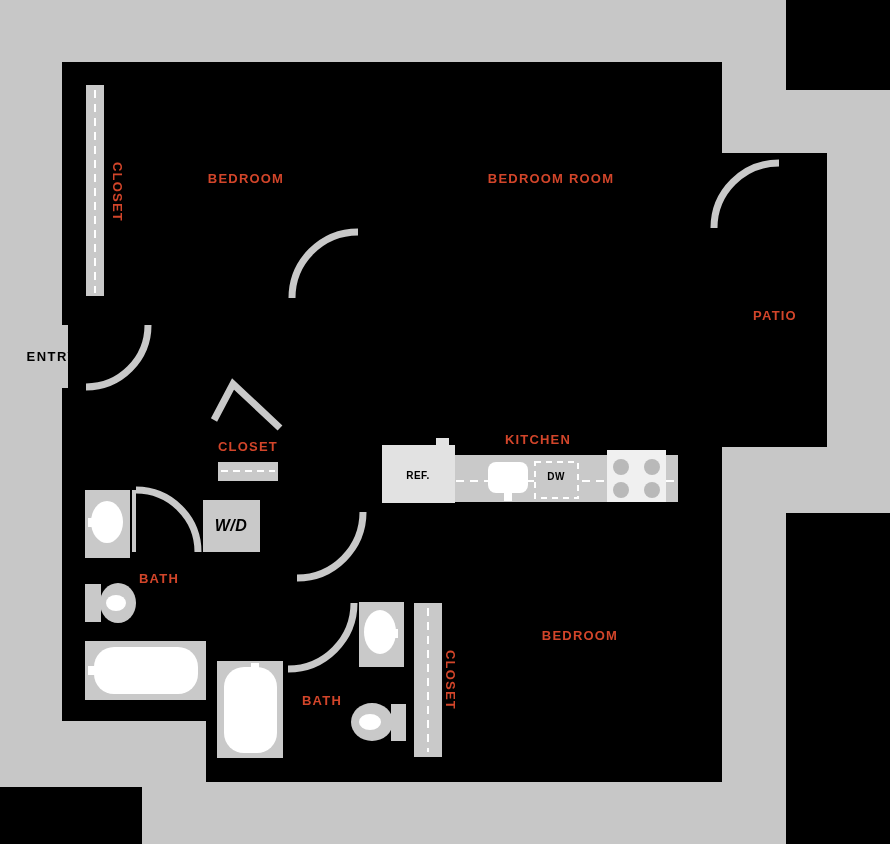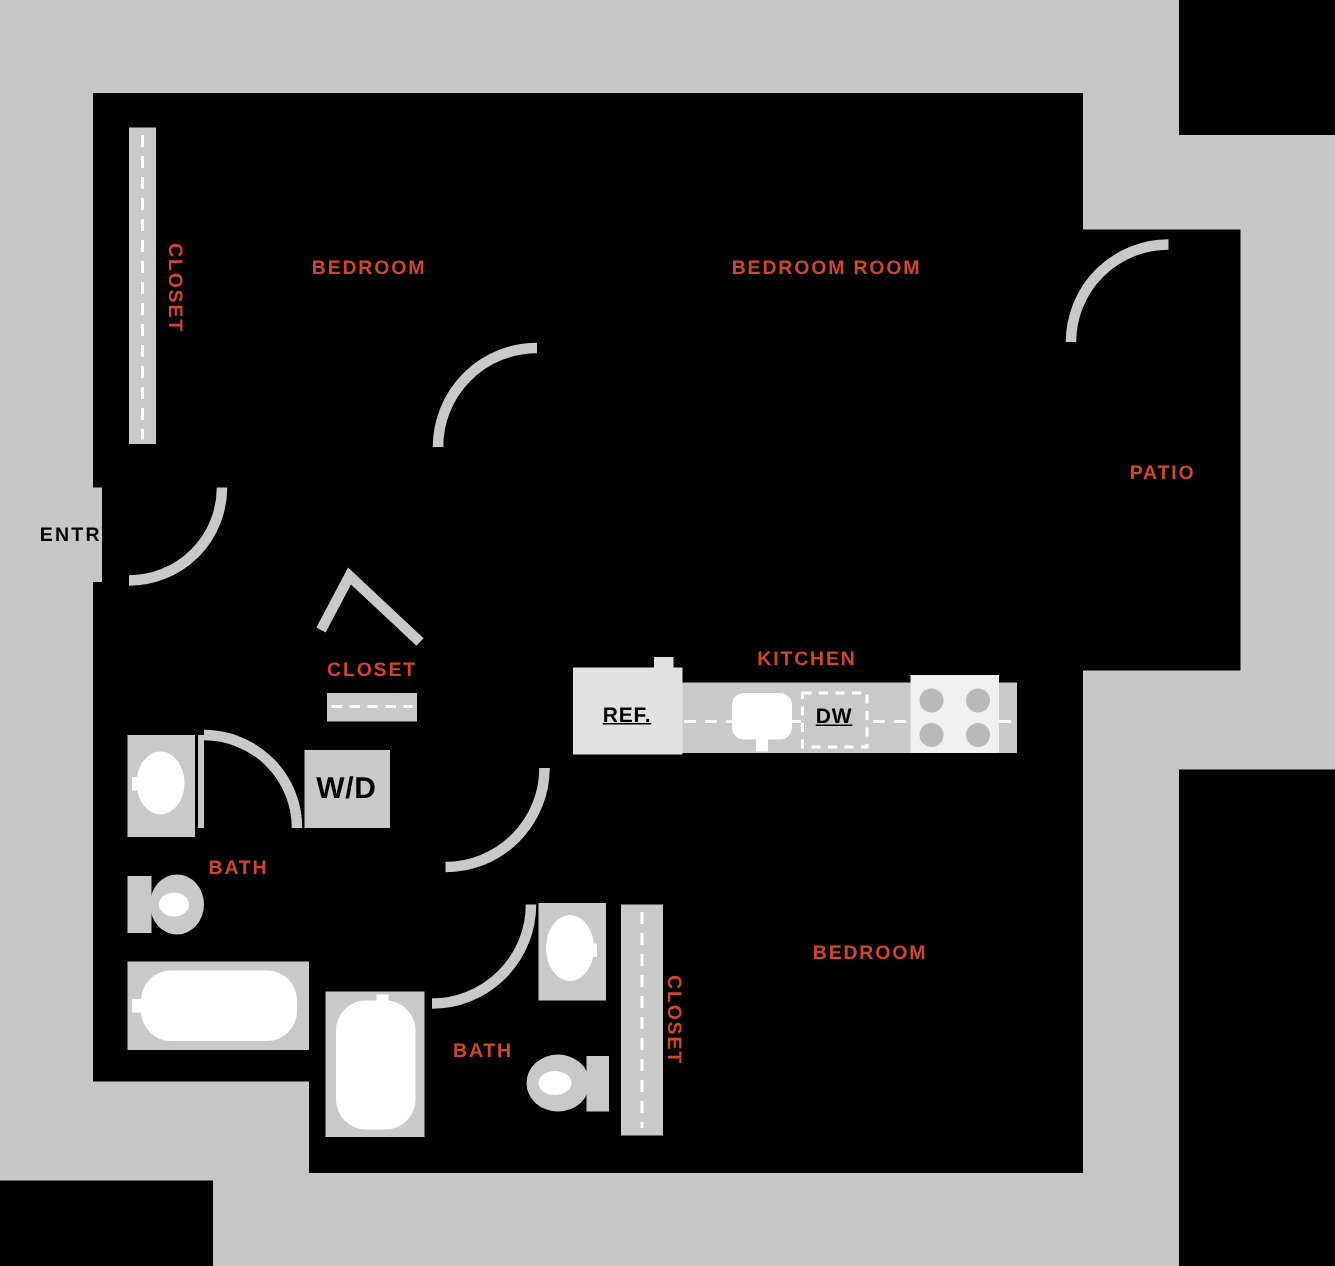--- a/index.html
+++ b/index.html
@@ -17,22 +17,22 @@
     font-weight:bold;
     font-size:13px;
     letter-spacing:1.2px;
     color:#d2452a;
     white-space:nowrap;
     line-height:1;
   }
   .label.vertical{transform:translate(-50%,-50%) rotate(90deg);}
   .label.dark{color:#000;}
   .label.entry{font-size:13px;letter-spacing:1.5px;}
-  .label.wd{font-size:20px;letter-spacing:0.5px;}
-  .label.appliance{font-size:14px;letter-spacing:0.5px;text-decoration:underline;}
+  .label.wd{font-size:16px;letter-spacing:0.5px;font-style:italic;}
+  .label.appliance{font-size:10px;letter-spacing:0.5px;}
 </style>
 </head>
 <body>
 
 <svg id="plan-svg" width="890" height="844" viewBox="0 0 890 844">
 
   <polygon points="62,62 722,62 722,153 827,153 827,447 722,447 722,782 206,782 206,721 62,721" fill="#000000"></polygon>
   <rect x="786" y="0" width="104" height="90" fill="#000000"></rect>
   <rect x="786" y="513" width="104" height="331" fill="#000000"></rect>
   <rect x="0" y="787" width="142" height="57" fill="#000000"></rect>

